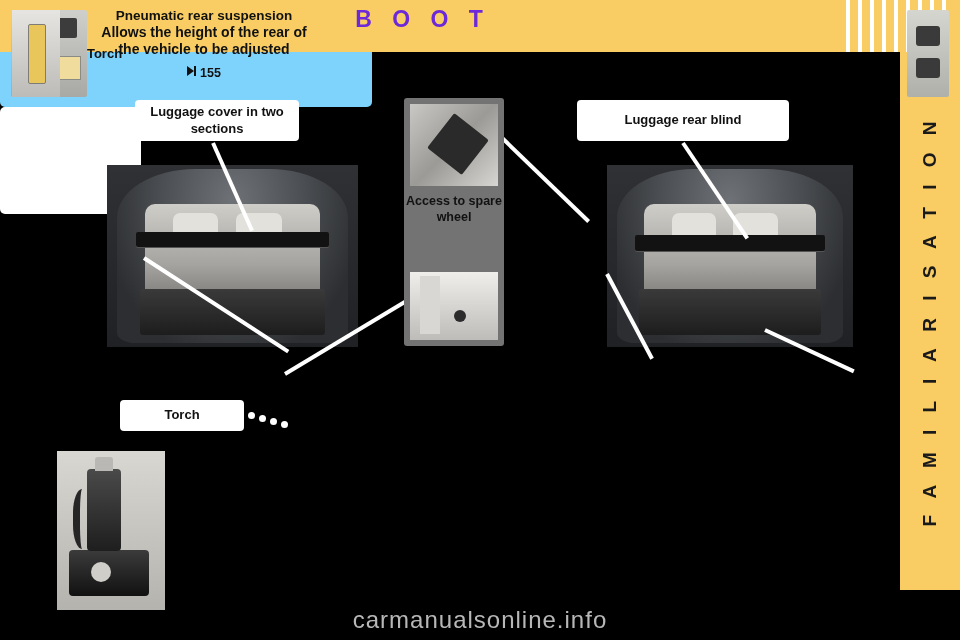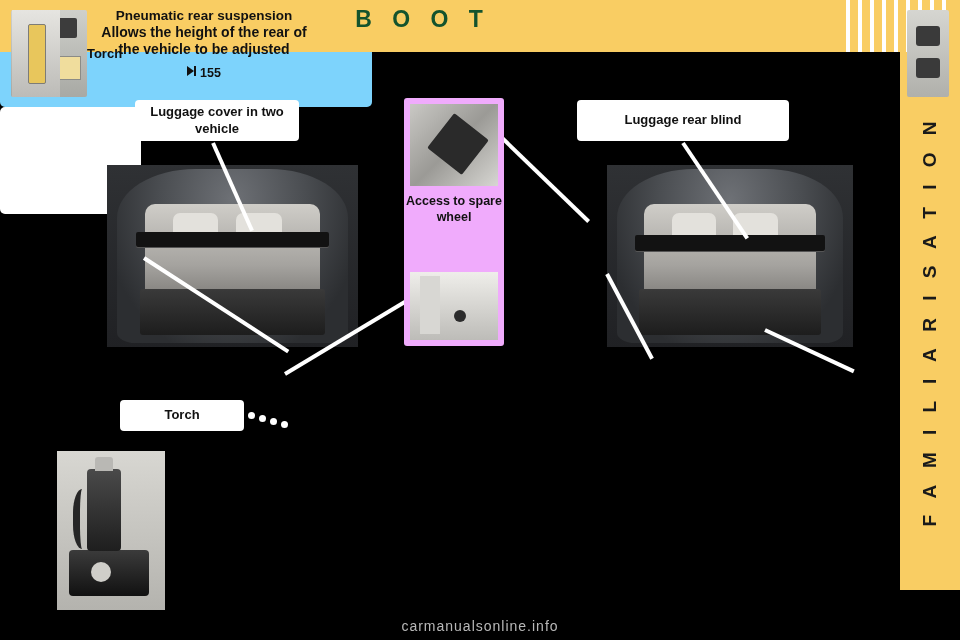--- a/index.html
+++ b/index.html
@@ -24,21 +24,21 @@
     background: #f9cd63;
   }
   .header-title {
     position: absolute;
     left: 0; top: 6px;
     width: 845px;
     text-align: center;
     font-size: 23px;
     font-weight: bold;
     letter-spacing: 7px;
-    color: #14532d;
+    color: #6d28d9;
   }
   
   .header-ticks {
     position: absolute;
     right: 9px; top: 0;
     width: 105px; height: 52px;
   }
   .header-ticks span {
     position: absolute;
     top: 0;
@@ -147,21 +147,21 @@
     left: 10%; bottom: 5%;
     width: 80%; height: 26%;
     background: linear-gradient(#3a3a3a, #1d1d1d);
     border-radius: 3px;
   }
 
   
   #photo-spare {
     left: 404px; top: 98px;
     width: 100px; height: 248px;
-    background: #f0abfc;
+    background: #737373;
     z-index: 6;
     border-radius: 3px;
   }
   .spare-top {
     position: absolute;
     left: 6px; top: 6px;
     width: 88px; height: 82px;
     background: linear-gradient(135deg, #c9c8c4 0%, #9b9a96 50%, #d7d6d2 100%);
   }
   .spare-top:after {
@@ -398,21 +398,21 @@
     left: 577px; top: 100px;
     width: 212px; height: 41px;
   }
 
   
   .watermark {
     position: absolute;
     left: 0; bottom: 6px;
     width: 960px;
     text-align: center;
-    font-size: 14px;
+    font-size: 24px;
     color: #d8d8d8;
     letter-spacing: 1px;
     opacity: .85;
     z-index: 9;
   }
 </style>
 </head>
 <body>
 
 <div class="page">
@@ -466,21 +466,21 @@
   <div class="leader" style="left:607px; top:272px; width:96px; height:4px; transform:rotate(62deg);"></div>
   <div class="leader" style="left:765px; top:328px; width:98px; height:4px; transform:rotate(25deg);"></div>
 
   <div class="dots" style="left:248px; top:412px; width:42px; height:10px;">
     <i style="left:0px;  top:0px;"></i>
     <i style="left:11px; top:3px;"></i>
     <i style="left:22px; top:6px;"></i>
     <i style="left:33px; top:9px;"></i>
   </div>
 
-  <div class="label-box" id="label-cover-two">Luggage cover in two vehicle</div>
+  <div class="label-box" id="label-cover-two">Luggage cover in two sections</div>
 
   <div class="label-box" id="label-cover-blind">Luggage rear blind</div>
 
   <div class="photo" id="photo-spare">
     <div class="spare-top"></div>
     <div class="spare-label">Access to spare wheel</div>
     <div class="spare-bottom"></div>
   </div>
 
   <div id="panel-suspension">

